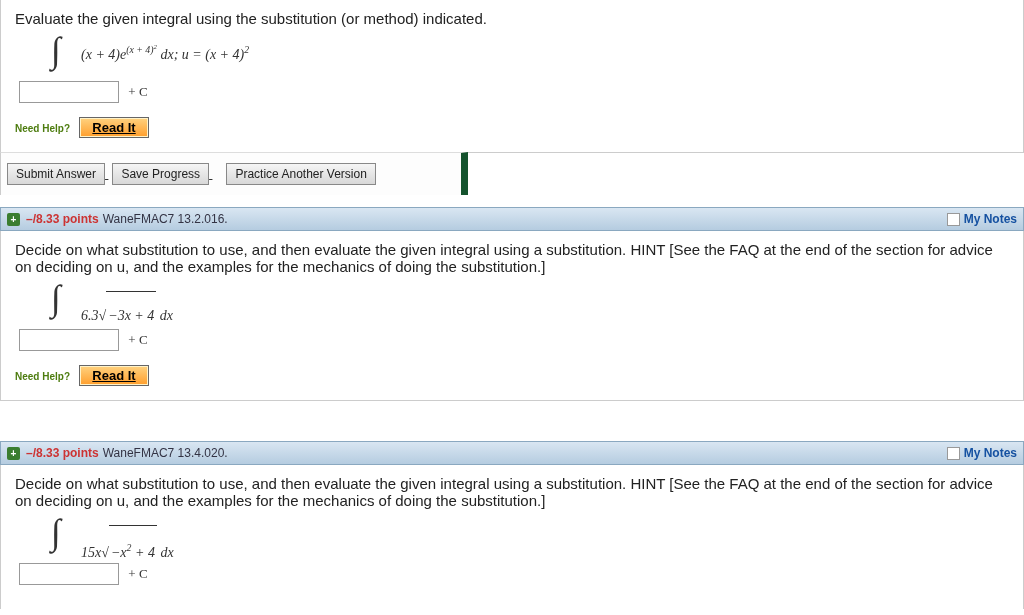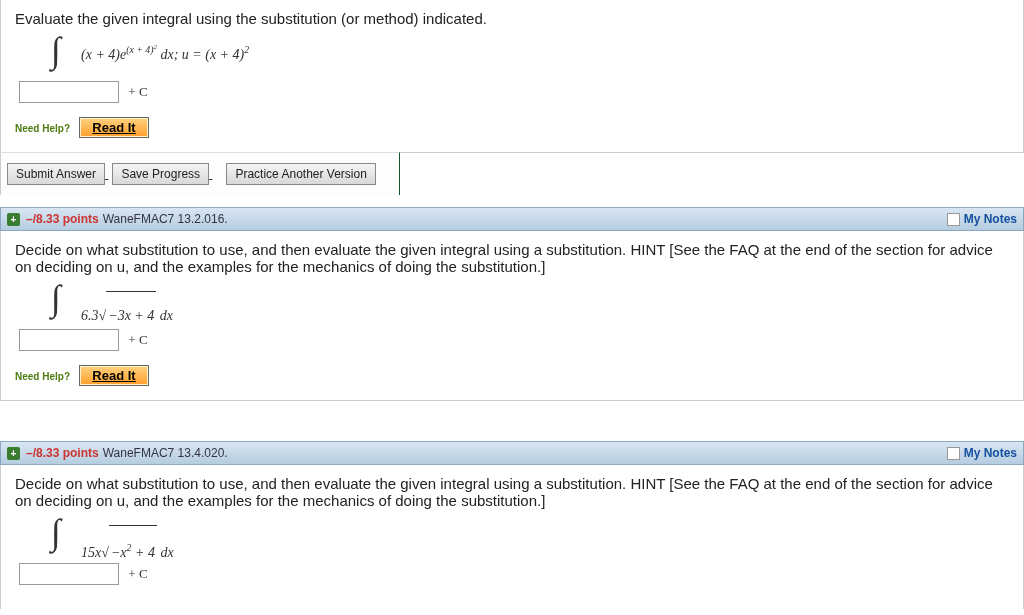--- a/index.html
+++ b/index.html
@@ -166,21 +166,21 @@
       <span class="plus-c">+ C</span>
     </div>
 
     <div class="need-help-row">
       <span class="need-help-label">Need Help?</span>
       <span class="help-btn">Read It</span>
     </div>
   </div>
 </div>
 
-<div class="action-bar" style="margin-top:-13px; width:400px; border-right:1px solid #14532d;text-decoration:underline;">
+<div class="action-bar" style="margin-top:-13px; width:468px; border-right:7px solid #14532d;text-decoration:underline;">
   <button class="grey-btn">Submit Answer</button>
   <button class="grey-btn">Save Progress</button>
   <button class="grey-btn gap">Practice Another Version</button>
 </div>
 
 <div style="height:12px;"></div>
 
 <div>
   <div class="header-bar">
     <span class="expand-icon">+</span>

